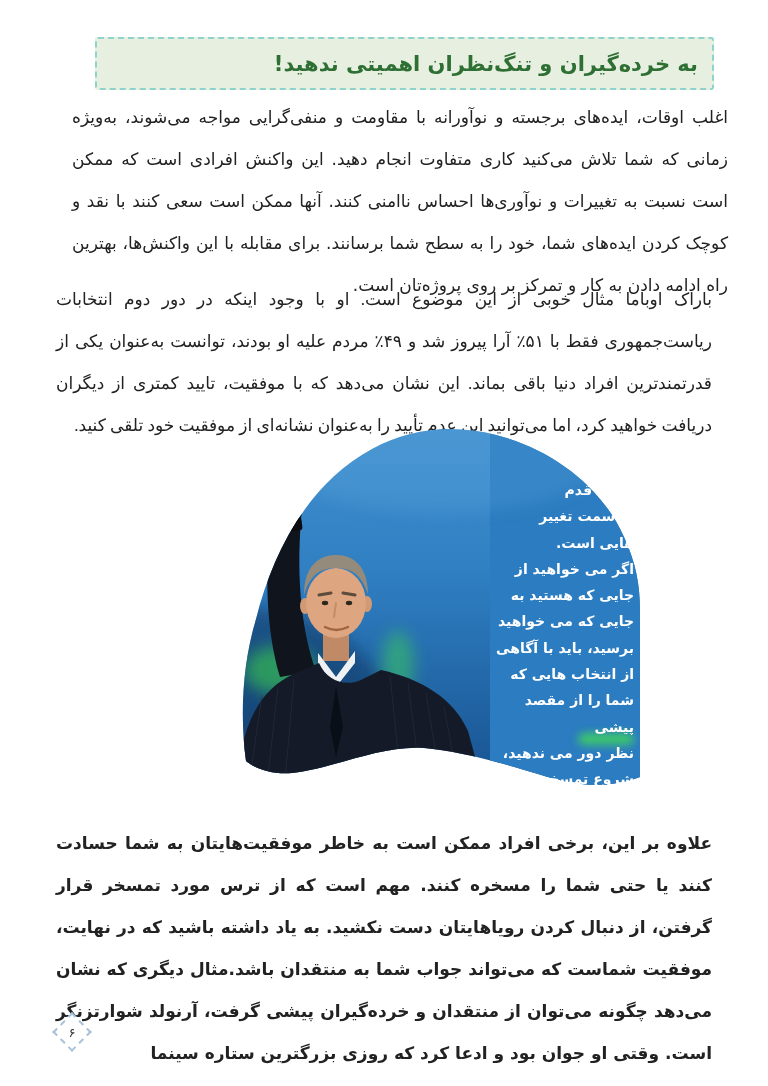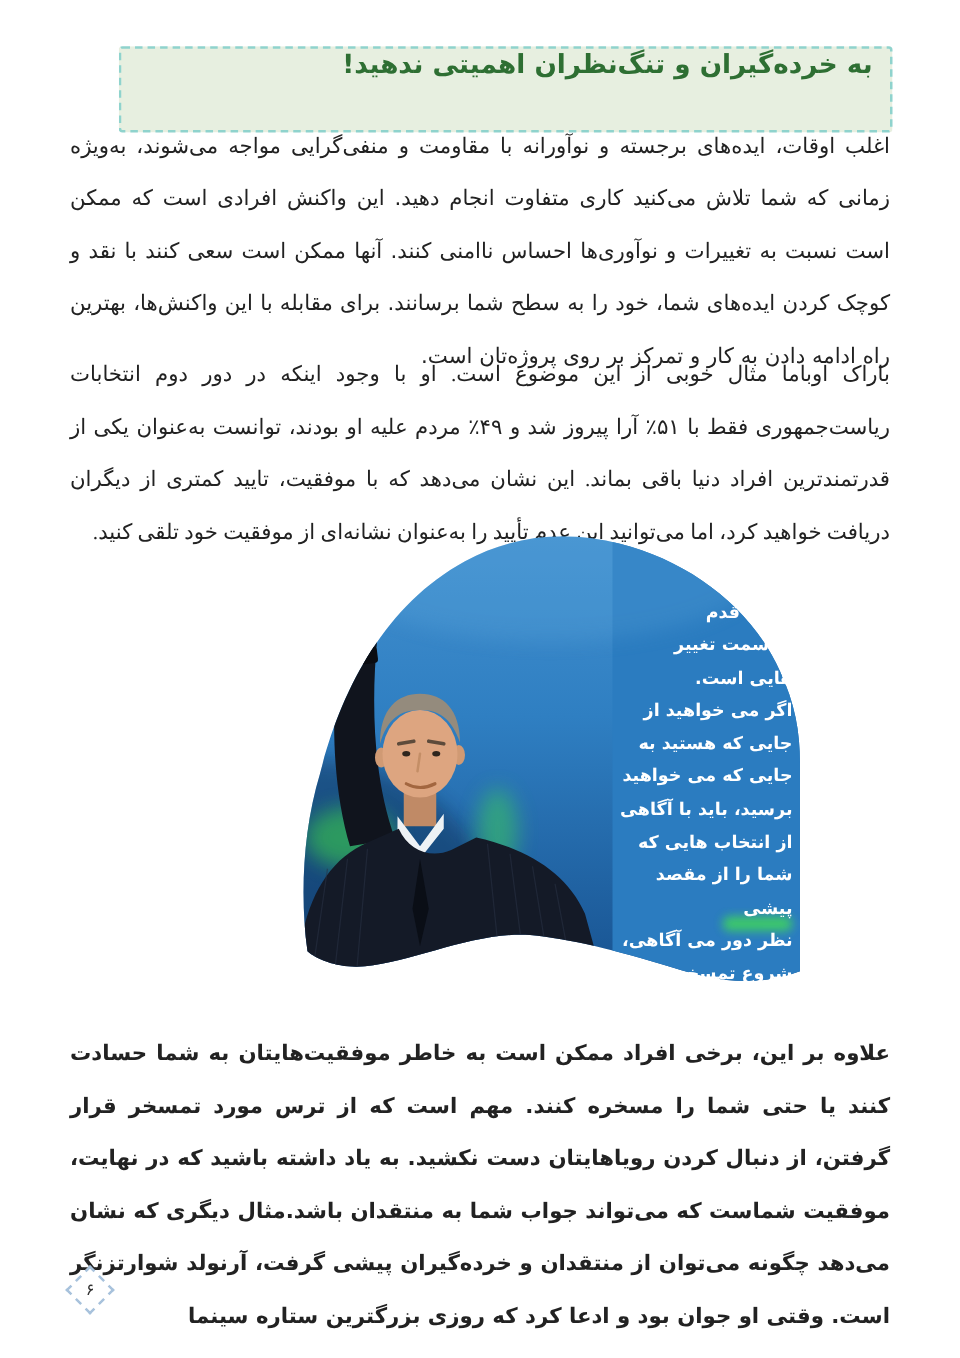--- a/index.html
+++ b/index.html
@@ -1,31 +1,31 @@
 <!DOCTYPE html>
 <html lang="fa" dir="rtl"><head>
 <meta charset="utf-8">
 <style>
   html,body{margin:0;padding:0;background:#ffffff;}
   .page{
     position:relative;width:768px;height:1086px;margin:0 auto;background:#ffffff;
     overflow:hidden;font-family:"DejaVu Sans",sans-serif;direction:rtl;
   }
   .title-box{
-    position:absolute;left:95px;top:37px;width:619px;height:69px;box-sizing:border-box;
+    position:absolute;left:95px;top:37px;width:619px;height:53px;box-sizing:border-box;
     background:#e7efe0;border:2px dashed #8fd3cd;border-radius:3px;
-    display:flex;align-items:flex-start;padding:0 14px;direction:rtl;
+    display:flex;align-items:center;padding:0 14px;direction:rtl;
   }
   .title-box h1{margin:0;font-size:21px;font-weight:700;color:#2e6f33;letter-spacing:0;}
   .body-para{
     position:absolute;left:56px;width:656px;margin:0;direction:rtl;
     text-align:justify;text-align-last:right;color:#222222;
     font-size:17px;line-height:42px;font-weight:400;
   }
-  #p1{top:96px;}
+  #p1{top:96px;margin-left:16px;}
   #p2{top:279px;font-family:Liberation Serif, serif;}
   #p3{top:822px;font-weight:bold;}
   .figure{position:absolute;left:240px;top:427px;width:400px;height:365px;}
   .figure svg{position:absolute;left:0;top:0;}
   .quote{
     position:absolute;left:242px;top:50px;width:152px;z-index:2;
     direction:rtl;color:#ffffff;
     font-size:14px;font-weight:700;line-height:26.3px;
   }
   .diamond{
@@ -121,21 +121,21 @@
     <div class="quote">
       <div>اولین قدم</div>
       <div>به سمت تغییر</div>
       <div>هایی است.</div>
       <div>اگر می خواهید از</div>
       <div>جایی که هستید به</div>
       <div>جایی که می خواهید</div>
       <div>برسید، باید با آگاهی</div>
       <div>از انتخاب هایی که</div>
       <div>شما را از مقصد پیشی</div>
-      <div>نظر دور می آگاهی،</div>
+      <div>نظر دور می ندهید،</div>
       <div>شروع تمسخر.</div>
     </div>
   </div>
 
   <p class="body-para" id="p3">علاوه بر این، برخی افراد ممکن است به خاطر موفقیت‌هایتان به شما حسادت کنند یا حتی شما را مسخره کنند. مهم است که از ترس مورد تمسخر قرار گرفتن، از دنبال کردن رویاهایتان دست نکشید. به یاد داشته باشید که در نهایت، موفقیت شماست که می‌تواند جواب شما به منتقدان باشد.مثال دیگری که نشان می‌دهد چگونه می‌توان از منتقدان و خرده‌گیران پیشی گرفت، آرنولد شوارتزنگر است. وقتی او جوان بود و ادعا کرد که روزی بزرگترین ستاره سینما</p>
 
   <div class="diamond">
     <span>۶</span>
   </div>
 

